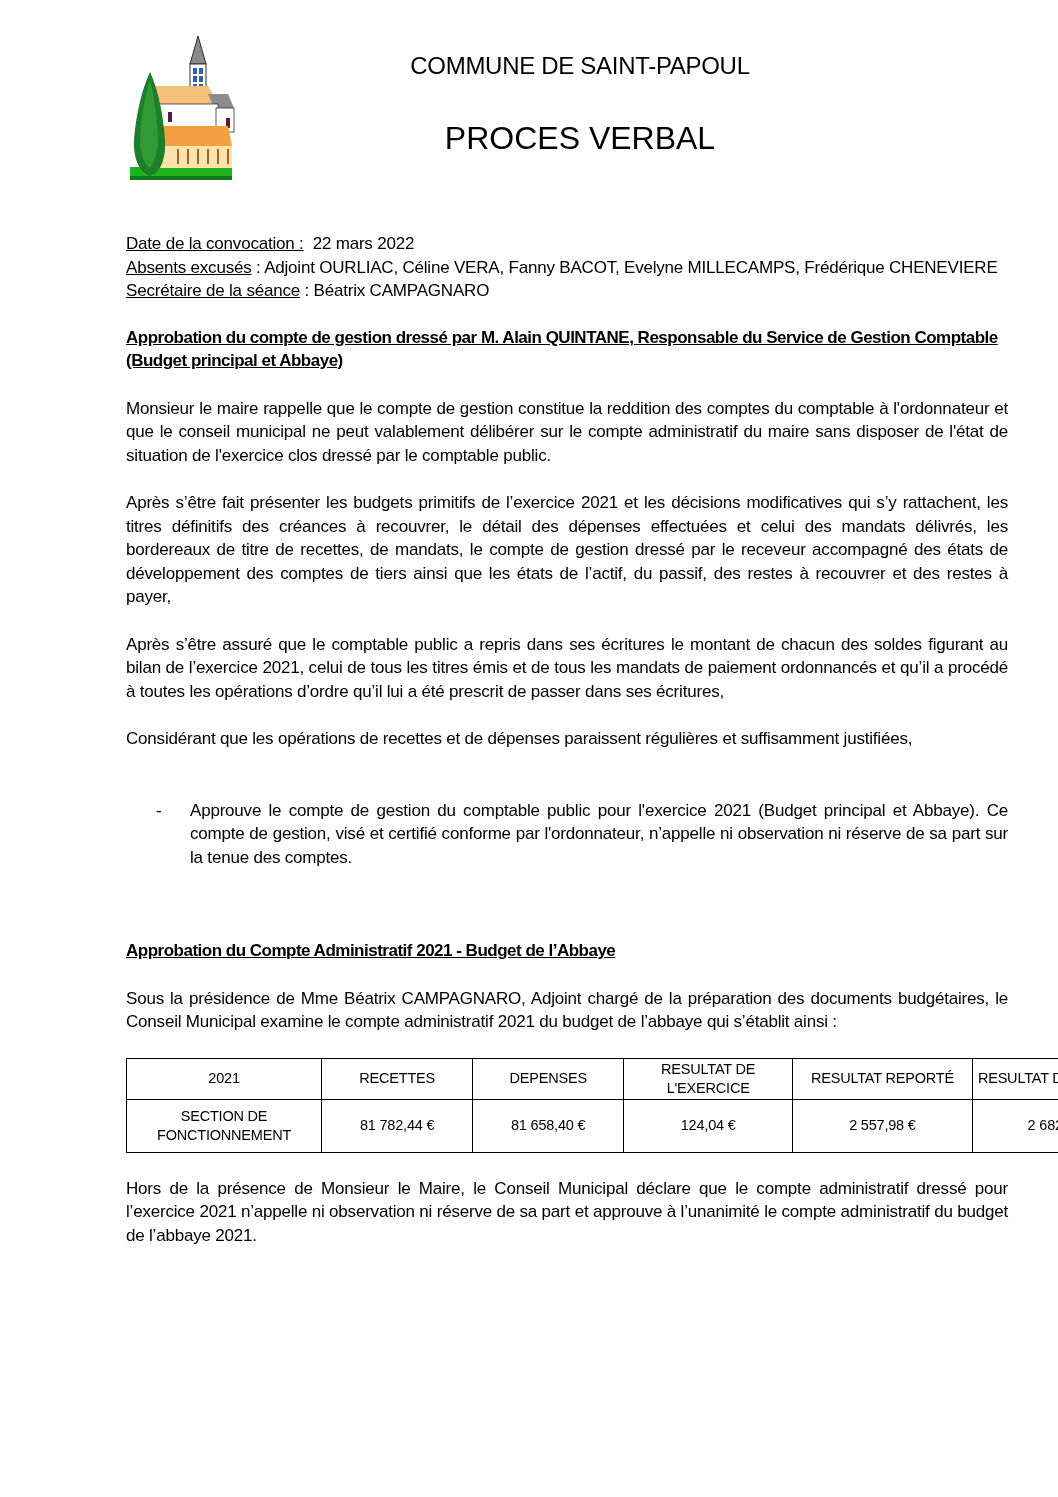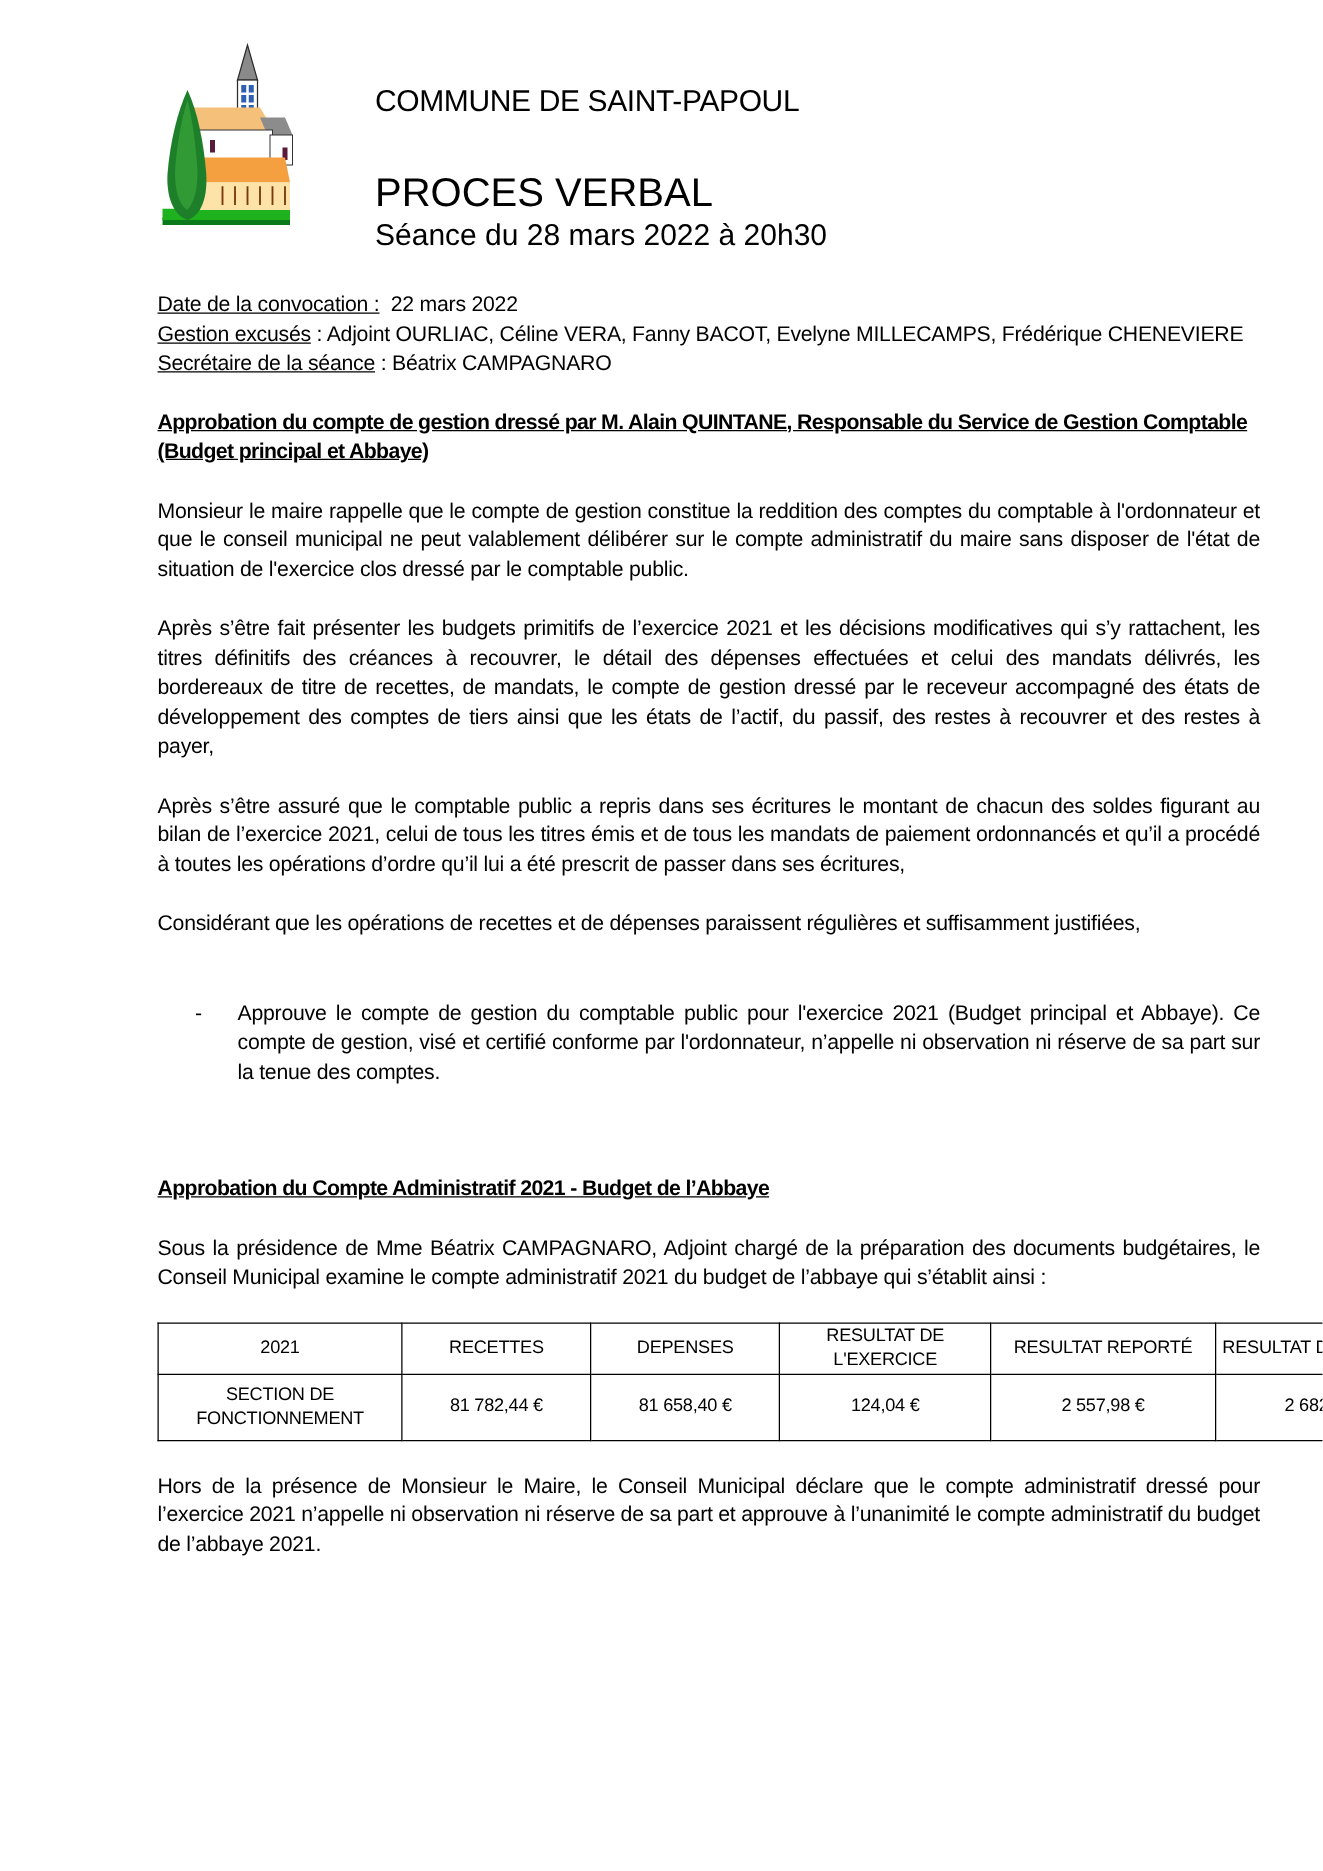--- a/index.html
+++ b/index.html
@@ -1,19 +1,19 @@
 <!DOCTYPE html>
 <html><head>
   <meta charset="utf-8">
   <style>
     html, body { margin:0; padding:0; background:#ffffff; }
     body { width:1058px; height:1497px; position:relative; overflow:hidden;
       font-family:"Liberation Sans", sans-serif; color:#000; }
     .logo { position:absolute; left:128px; top:34px; width:108px; height:148px; }
-    .header { position:absolute; left:300px; top:52px; width:560px; text-align:left;margin-top:16px; }
+    .header { position:absolute; left:300px; top:52px; width:560px; text-align:center; }
     .header .commune { font-size:24px; letter-spacing:-0.3px; }
     .header .pv { font-size:32px; margin-top:40px; }
     .header .seance { font-size:24px; margin-top:2px; }
     .content { position:absolute; left:126px; top:232px; width:882px;
       font-size:17px; line-height:23.5px; letter-spacing:-0.2px; }
     .u { text-decoration:underline; }
     .meta p { margin:0; text-align:justify; }
     .sec-title { font-weight:bold; text-decoration:underline; margin:0; letter-spacing:-0.5px; }
     .para { margin:0; text-align:justify; }
     .gap1 { height:24px; }
@@ -57,27 +57,26 @@
       <line x1="100" y1="115" x2="100" y2="130"></line>
     </g>
     <path d="M22,38 C14,55 8,80 6,105 C5,122 10,138 22,142 C34,138 38,122 37,105 C35,80 30,55 22,38 Z" fill="#1e7f2a"></path>
     <path d="M22,46 C17,62 13,84 12,104 C12,118 15,130 22,134 C27,128 30,118 30,104 C29,84 26,62 22,46 Z" fill="#3aa53a" opacity="0.7"></path>
   </svg>
 </div>
 
 <div class="header">
   <div class="commune">COMMUNE DE SAINT-PAPOUL</div>
   <div class="pv">PROCES VERBAL</div>
-  <div class="seance">Séance du 28 mars 2022 à 20h30</div>
 </div>
 
 <div class="content">
   <div class="meta">
     <p><span class="u">Date de la convocation :</span><span style="white-space:pre">  22 mars 2022</span></p>
-    <p><span class="u">Gestion excusés</span><span> : Adjoint OURLIAC, Céline VERA, Fanny BACOT, Evelyne MILLECAMPS, Frédérique CHENEVIERE</span></p>
+    <p><span class="u">Absents excusés</span><span> : Adjoint OURLIAC, Céline VERA, Fanny BACOT, Evelyne MILLECAMPS, Frédérique CHENEVIERE</span></p>
     <p><span class="u">Secrétaire de la séance</span><span> : Béatrix CAMPAGNARO</span></p>
   </div>
 
   <div style="height:23px"></div>
   <p class="sec-title">Approbation du compte de gestion dressé par M. Alain QUINTANE, Responsable du Service de Gestion Comptable (Budget principal et Abbaye)</p>
   <div class="gap1"></div>
   <p class="para">Monsieur le maire rappelle que le compte de gestion constitue la reddition des comptes du comptable à l'ordonnateur et que le conseil municipal ne peut valablement délibérer sur le compte administratif du maire sans disposer de l'état de situation de l'exercice clos dressé par le comptable public.</p>
   <div class="gap1"></div>
   <p class="para">Après s’être fait présenter les budgets primitifs de l’exercice 2021 et les décisions modificatives qui s’y rattachent, les titres définitifs des créances à recouvrer, le détail des dépenses effectuées et celui des mandats délivrés, les bordereaux de titre de recettes, de mandats, le compte de gestion dressé par le receveur accompagné des états de développement des comptes de tiers ainsi que les états de l’actif, du passif, des restes à recouvrer et des restes à payer,</p>
   <div class="gap1"></div>

